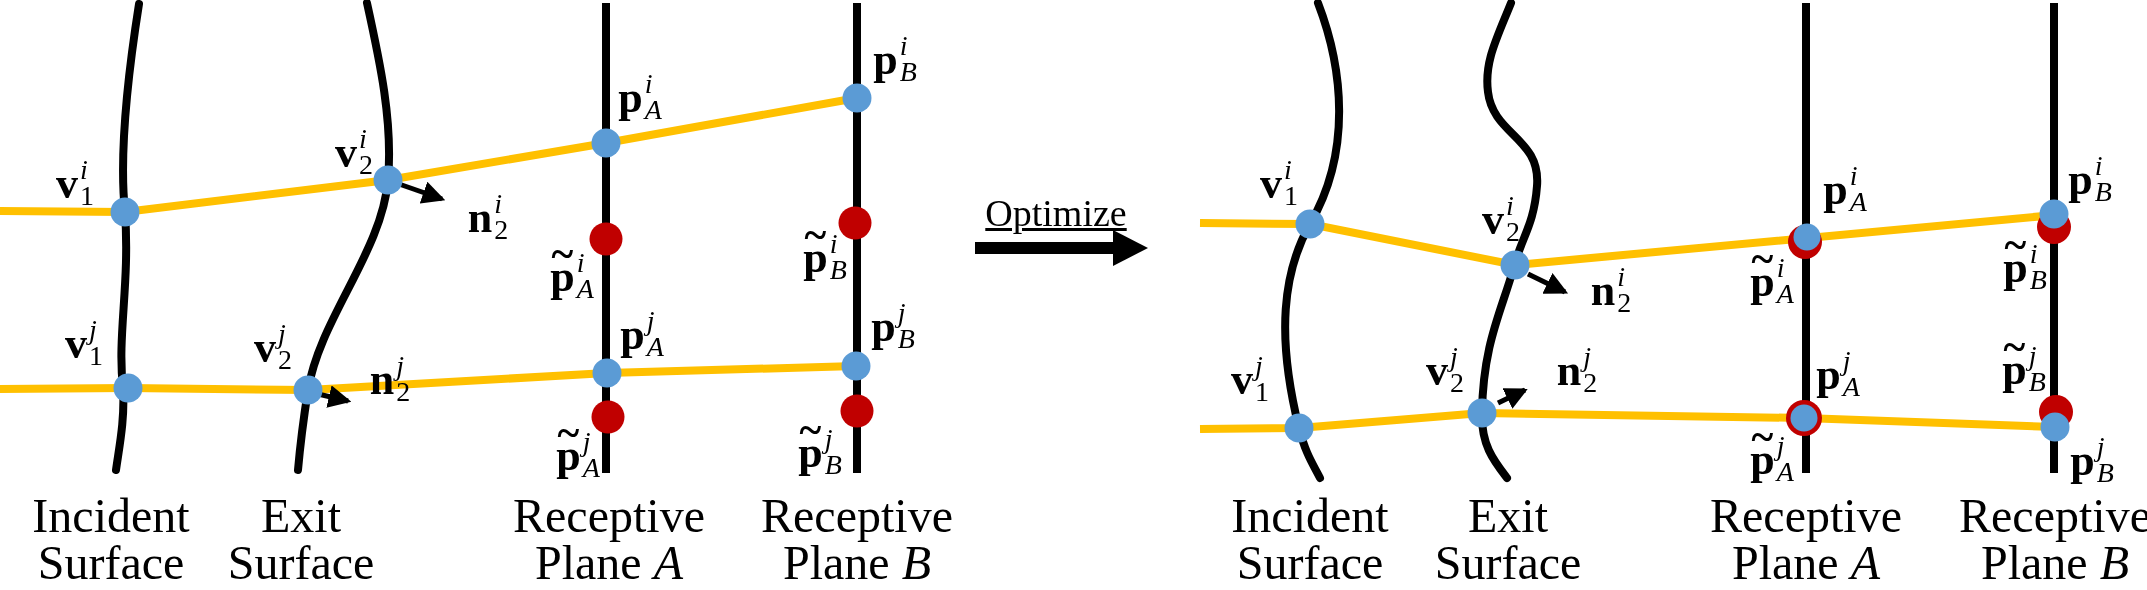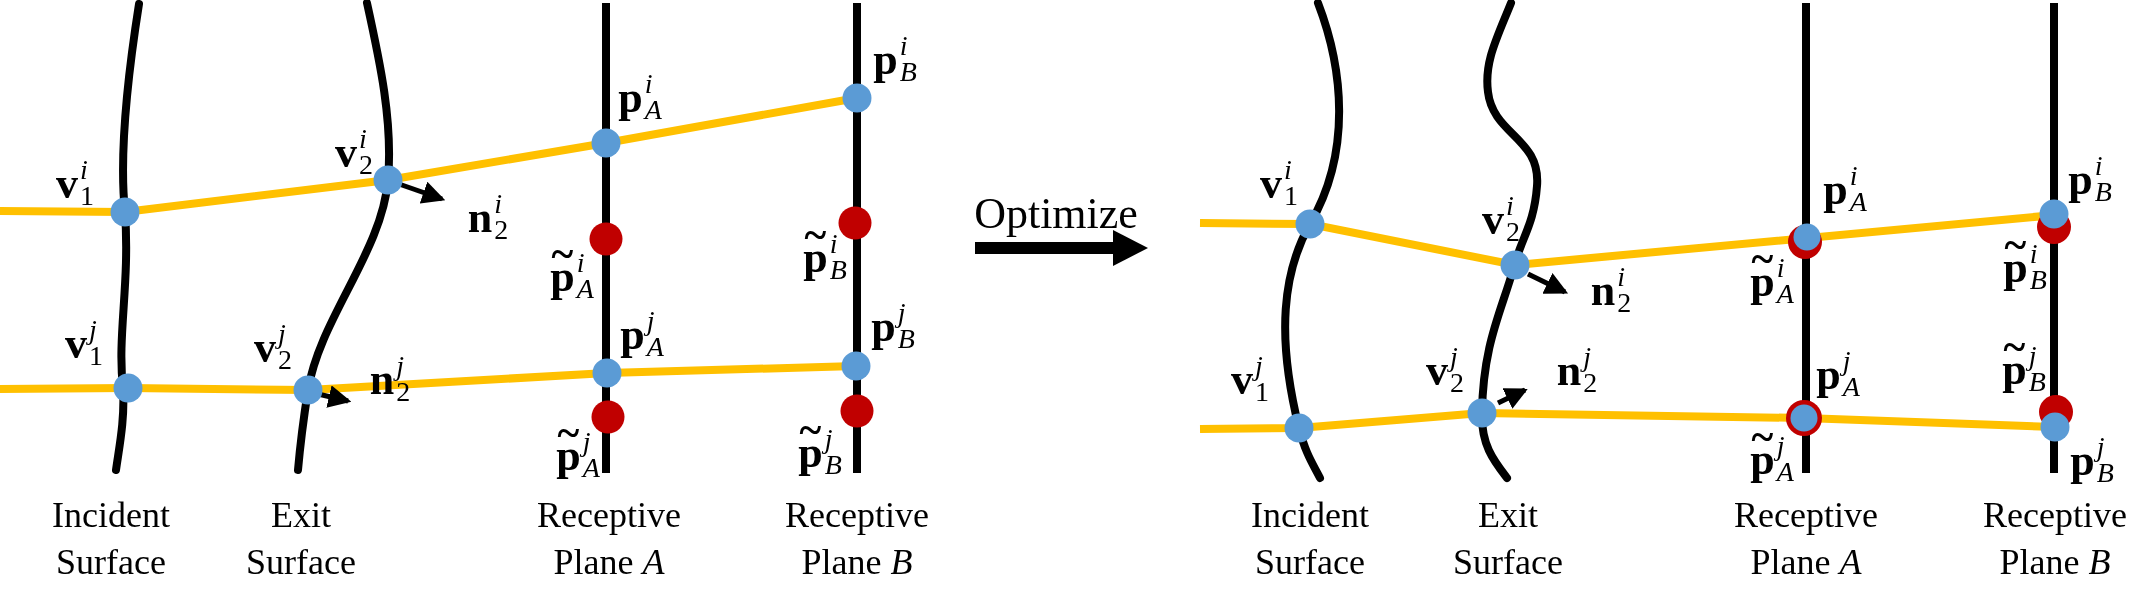--- a/index.html
+++ b/index.html
@@ -12,24 +12,24 @@
   .b{position:relative;font-weight:bold;font-size:44px;line-height:1;}
   .t{position:absolute;left:50%;top:-0.50em;transform:translateX(-50%);
      font-size:0.95em;font-weight:bold;}
   .st{display:inline-flex;flex-direction:column;align-items:flex-start;
       font-size:28px;line-height:0.92;margin-left:2px;transform:translateY(-1px);}
   .sp{font-style:italic;}
   .sb{font-style:normal;}
   .sb.it{font-style:italic;}
   
   .slabel{position:absolute;top:492px;transform:translateX(-50%);text-align:center;
-          font-size:36px;line-height:47px;white-space:nowrap;z-index:5;}
+          font-size:48px;line-height:47px;white-space:nowrap;z-index:5;}
   .slabel i{font-style:italic;}
   
-  .optimize{position:absolute;transform:translate(-50%,-50%);font-size:44px;z-index:5;}
+  .optimize{position:absolute;transform:translate(-50%,-50%);font-size:38px;z-index:5;text-decoration:underline;}
 </style>
 </head>
 <body>
 
 <svg class="fig" width="2147" height="590" viewBox="0 0 2147 590">
   <defs>
     <marker id="ah" viewBox="0 0 10 10" refX="8.5" refY="5" markerWidth="4.6" markerHeight="4.6" orient="auto">
       <path d="M0,0 L10,5 L0,10 z" fill="#000"></path>
     </marker>
   </defs>

